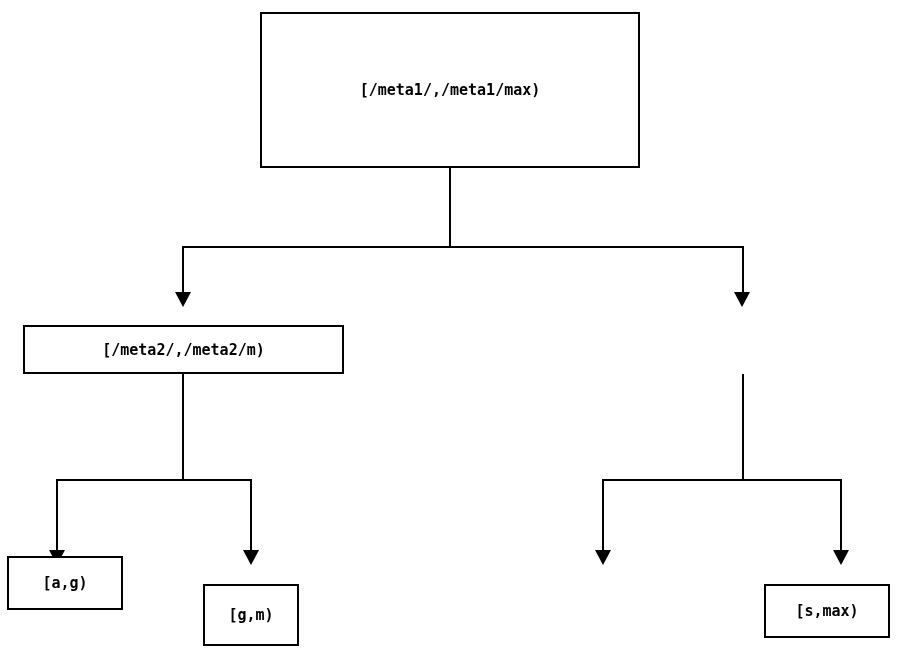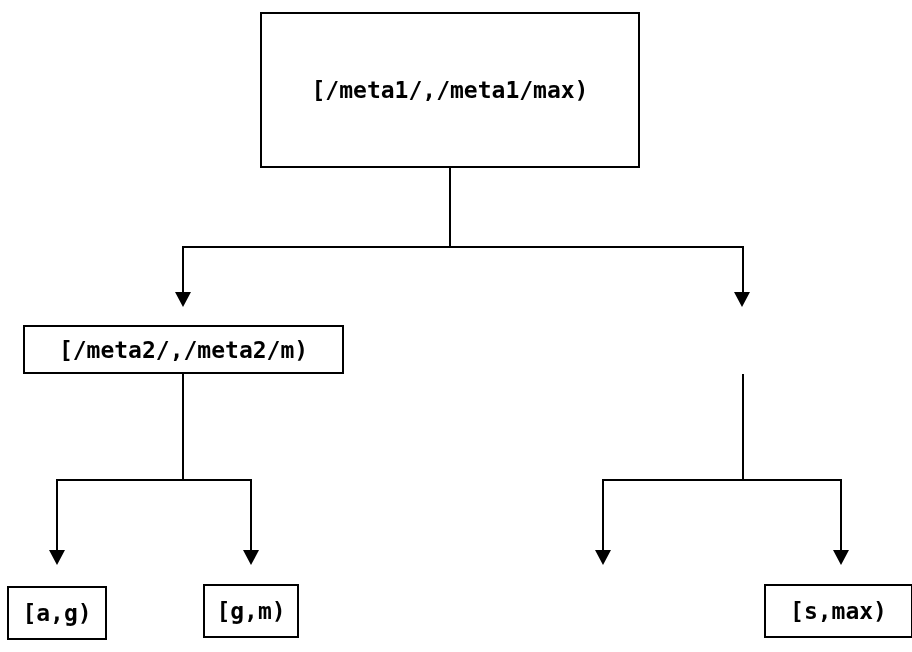--- a/index.html
+++ b/index.html
@@ -17,21 +17,21 @@
   }
   .node {
     position: absolute;
     box-sizing: border-box;
     border: 2px solid #000000;
     background: #ffffff;
     color: #000000;
     display: flex;
     align-items: center;
     justify-content: center;
-    font-size: 23px;
+    font-size: 15px;
     font-weight: bold;
     white-space: nowrap;
   }
   .edge {
     position: absolute;
     background: #000000;
   }
   .arrowhead {
     position: absolute;
     width: 0;
@@ -64,17 +64,17 @@
   <div class="arrowhead" style="left:49px; top:550px;"></div>
   <div class="arrowhead" style="left:243px; top:550px;"></div>
 
   <div class="edge" style="left:742px; top:374px; width:2px; height:106px;"></div>
   <div class="edge" style="left:602px; top:479px; width:240px; height:2px;"></div>
   <div class="edge" style="left:602px; top:479px; width:2px; height:72px;"></div>
   <div class="edge" style="left:840px; top:479px; width:2px; height:72px;"></div>
   <div class="arrowhead" style="left:595px; top:550px;"></div>
   <div class="arrowhead" style="left:833px; top:550px;"></div>
 
-  <div class="node" style="left:7px; top:556px; width:100px; height:54px;margin-top:30px;">[a,g)</div>
-  <div class="node" style="left:203px; top:584px; width:96px; height:54px;">[g,m)</div>
-  <div class="node" style="left:764px; top:584px; width:149px; height:54px;">[s,max)</div>
+  <div class="node" style="left:7px; top:556px; width:116px; height:54px;">[a,g)</div>
+  <div class="node" style="left:203px; top:584px; width:96px; height:62px;">[g,m)</div>
+  <div class="node" style="left:764px; top:584px; width:126px; height:54px;">[s,max)</div>
 
 </div>
 
 </body></html>

